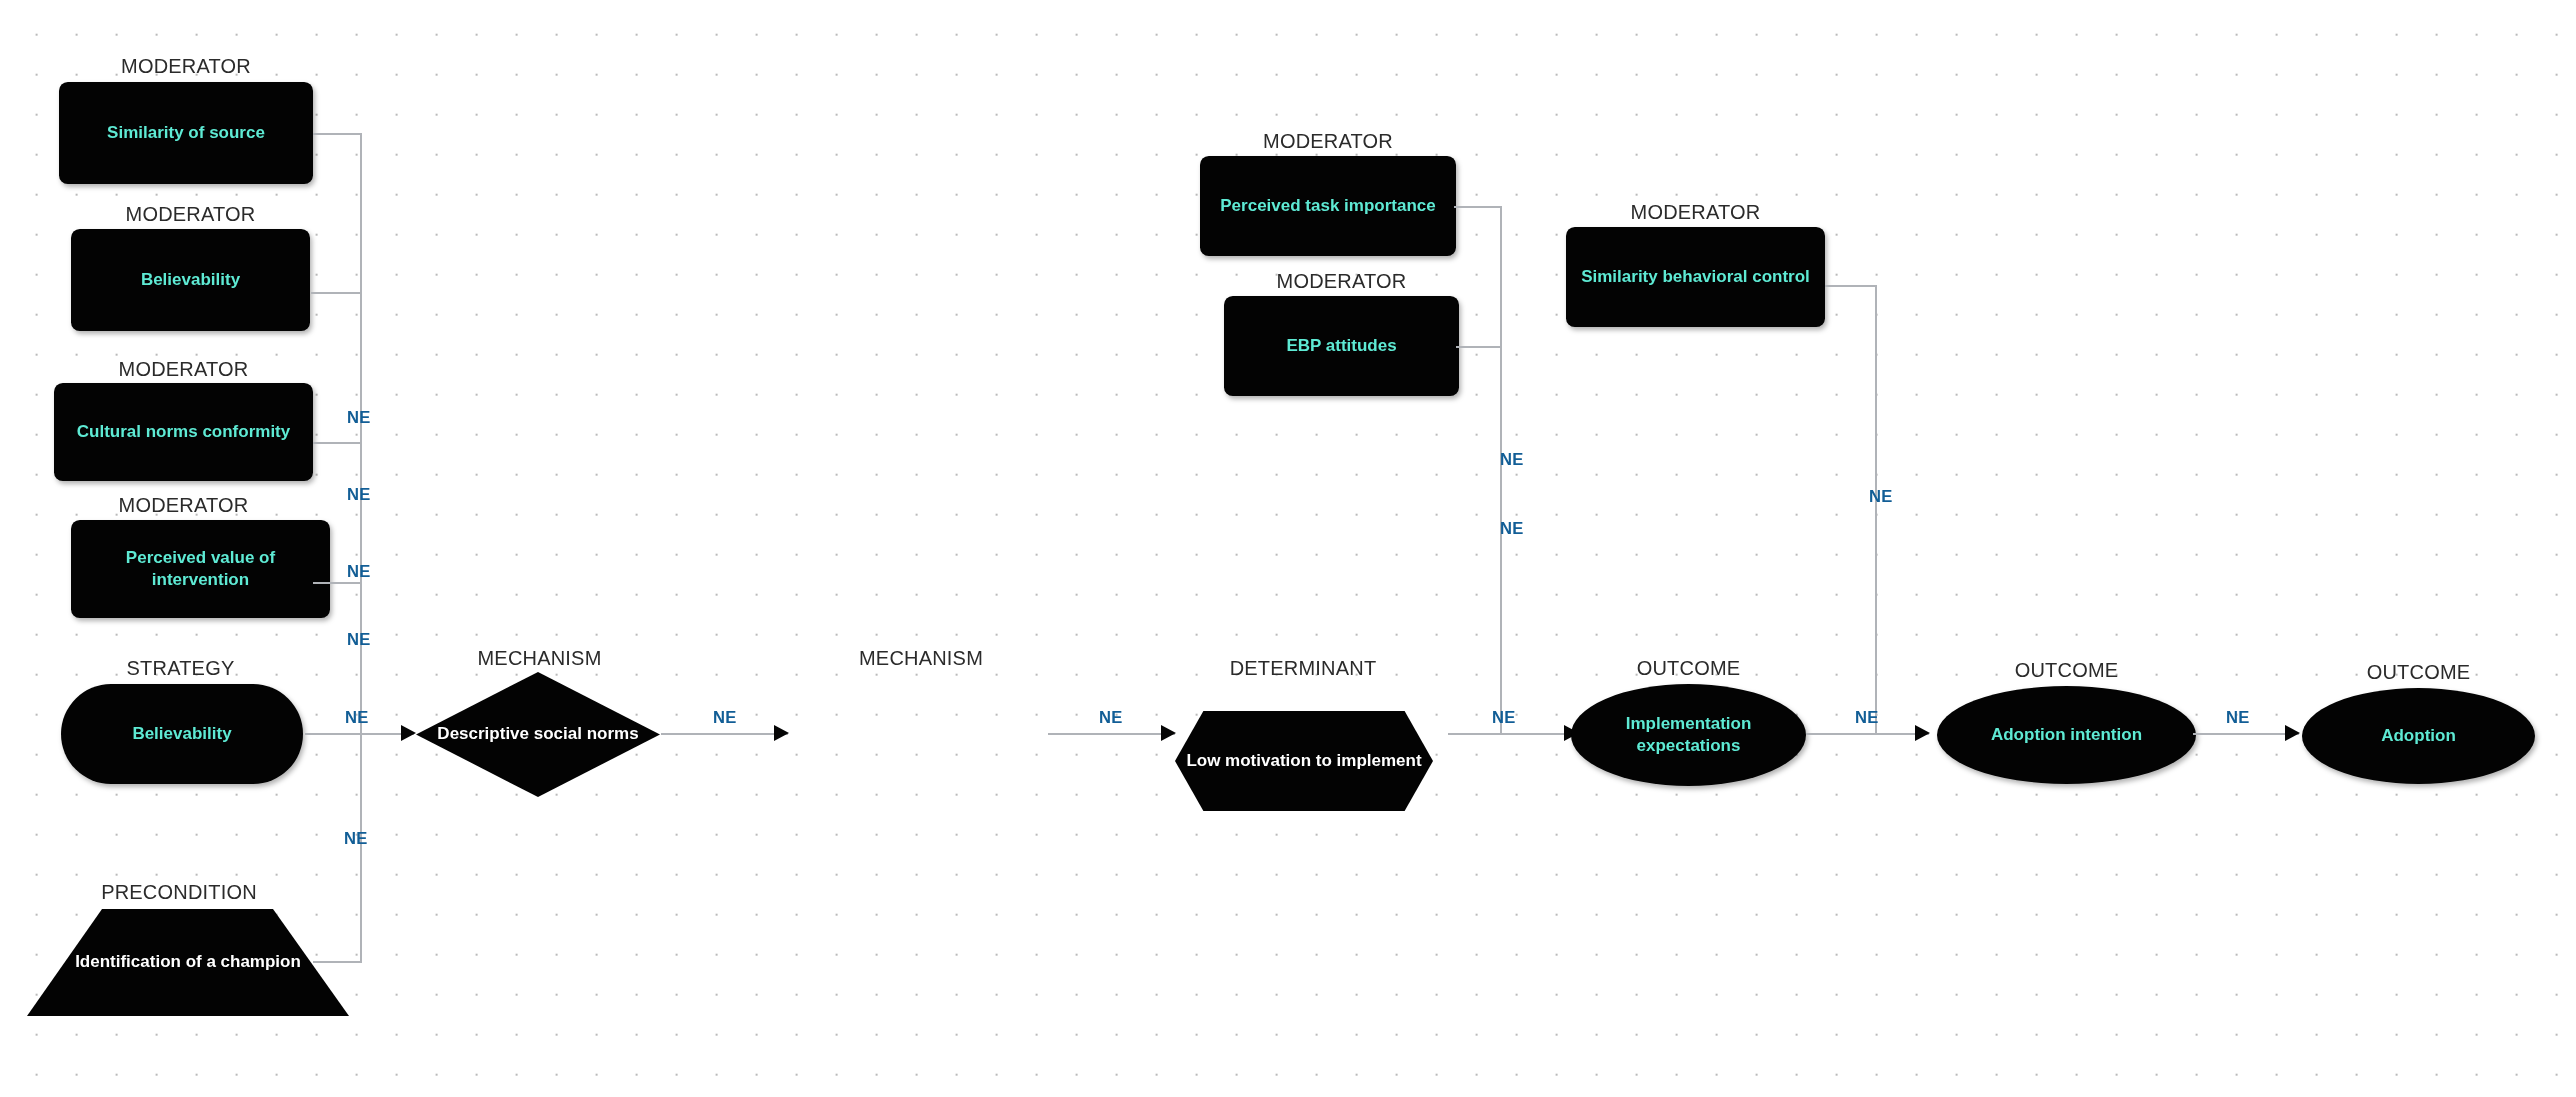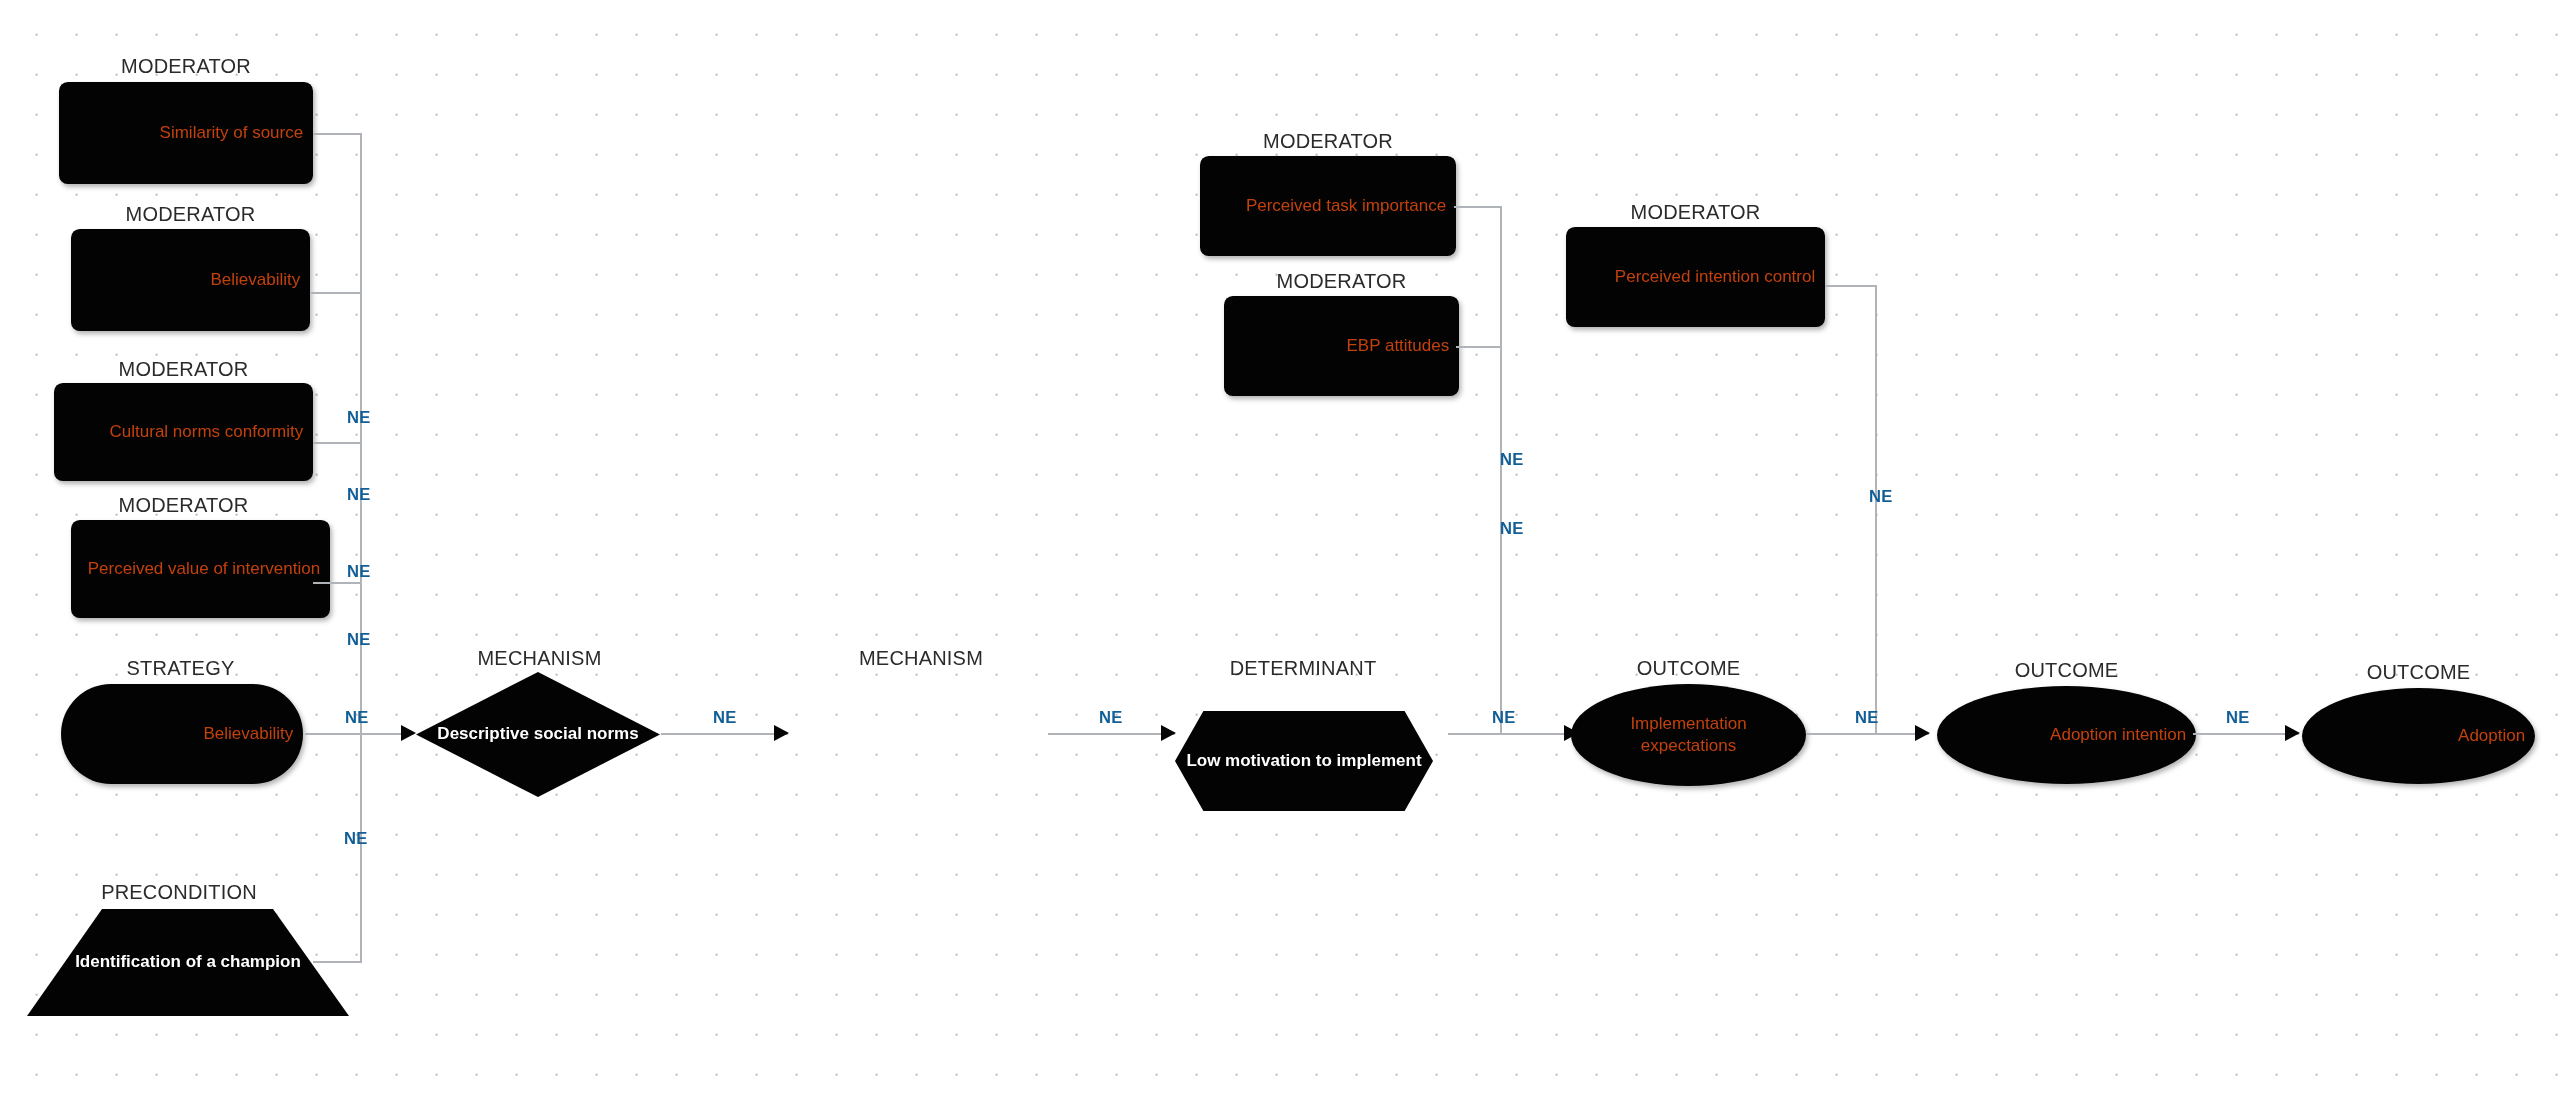--- a/index.html
+++ b/index.html
@@ -24,26 +24,26 @@
     color:#2b2b2b;
     letter-spacing:0.2px;
     white-space:nowrap;
     text-align:center;
     font-family:"Liberation Sans", sans-serif;
   }
   
   .node{
     position:absolute;
     background:#030303;
-    color:#c2410c;
+    color:#5eead4;
     display:flex;
     align-items:center;
-    justify-content:flex-end;
+    justify-content:center;
     text-align:center;
-    font-weight:normal;
+    font-weight:bold;
     font-size:17px;
     line-height:1.32;
     box-sizing:border-box;
     padding:3.9px 9.8px;
   }
   .shadowed{ filter: drop-shadow(2.9px 3.9px 2.9px rgba(0,0,0,0.30)); }
   .rect{ border-radius:8.8px; }
   .ellipse{ border-radius:50%; }
   .stadium{ border-radius:976px; }
   .diamond{
@@ -175,21 +175,21 @@
     <div class="poly"></div>
     <span class="lbl">Low motivation to implement</span>
   </div>
 
   <div class="hline" style="left:1448px;top:733px;width:131px;"></div>
   <div class="arrowhead" style="left:1564px;top:725px;"></div>
   <div class="ne" style="left:1492px;top:708px;">NE</div>
 
   <div class="typelabel" style="left:1566px;top:201px;width:259px;">MODERATOR</div>
   <div class="node rect shadowed" style="left:1566px;top:227px;width:259px;height:100px;">
-    <span>Perceived intention control</span>
+    <span>Similarity behavioral control</span>
   </div>
   <div class="hline" style="left:1825px;top:285px;width:51px;"></div>
   <div class="vline" style="left:1875px;top:285px;height:450px;"></div>
   <div class="ne" style="left:1869px;top:487px;">NE</div>
 
   <div class="typelabel" style="left:1571px;top:657px;width:235px;">OUTCOME</div>
   <div class="node ellipse shadowed" style="left:1571px;top:684px;width:235px;height:102px;">
     <span>Implementation expectations</span>
   </div>
 

